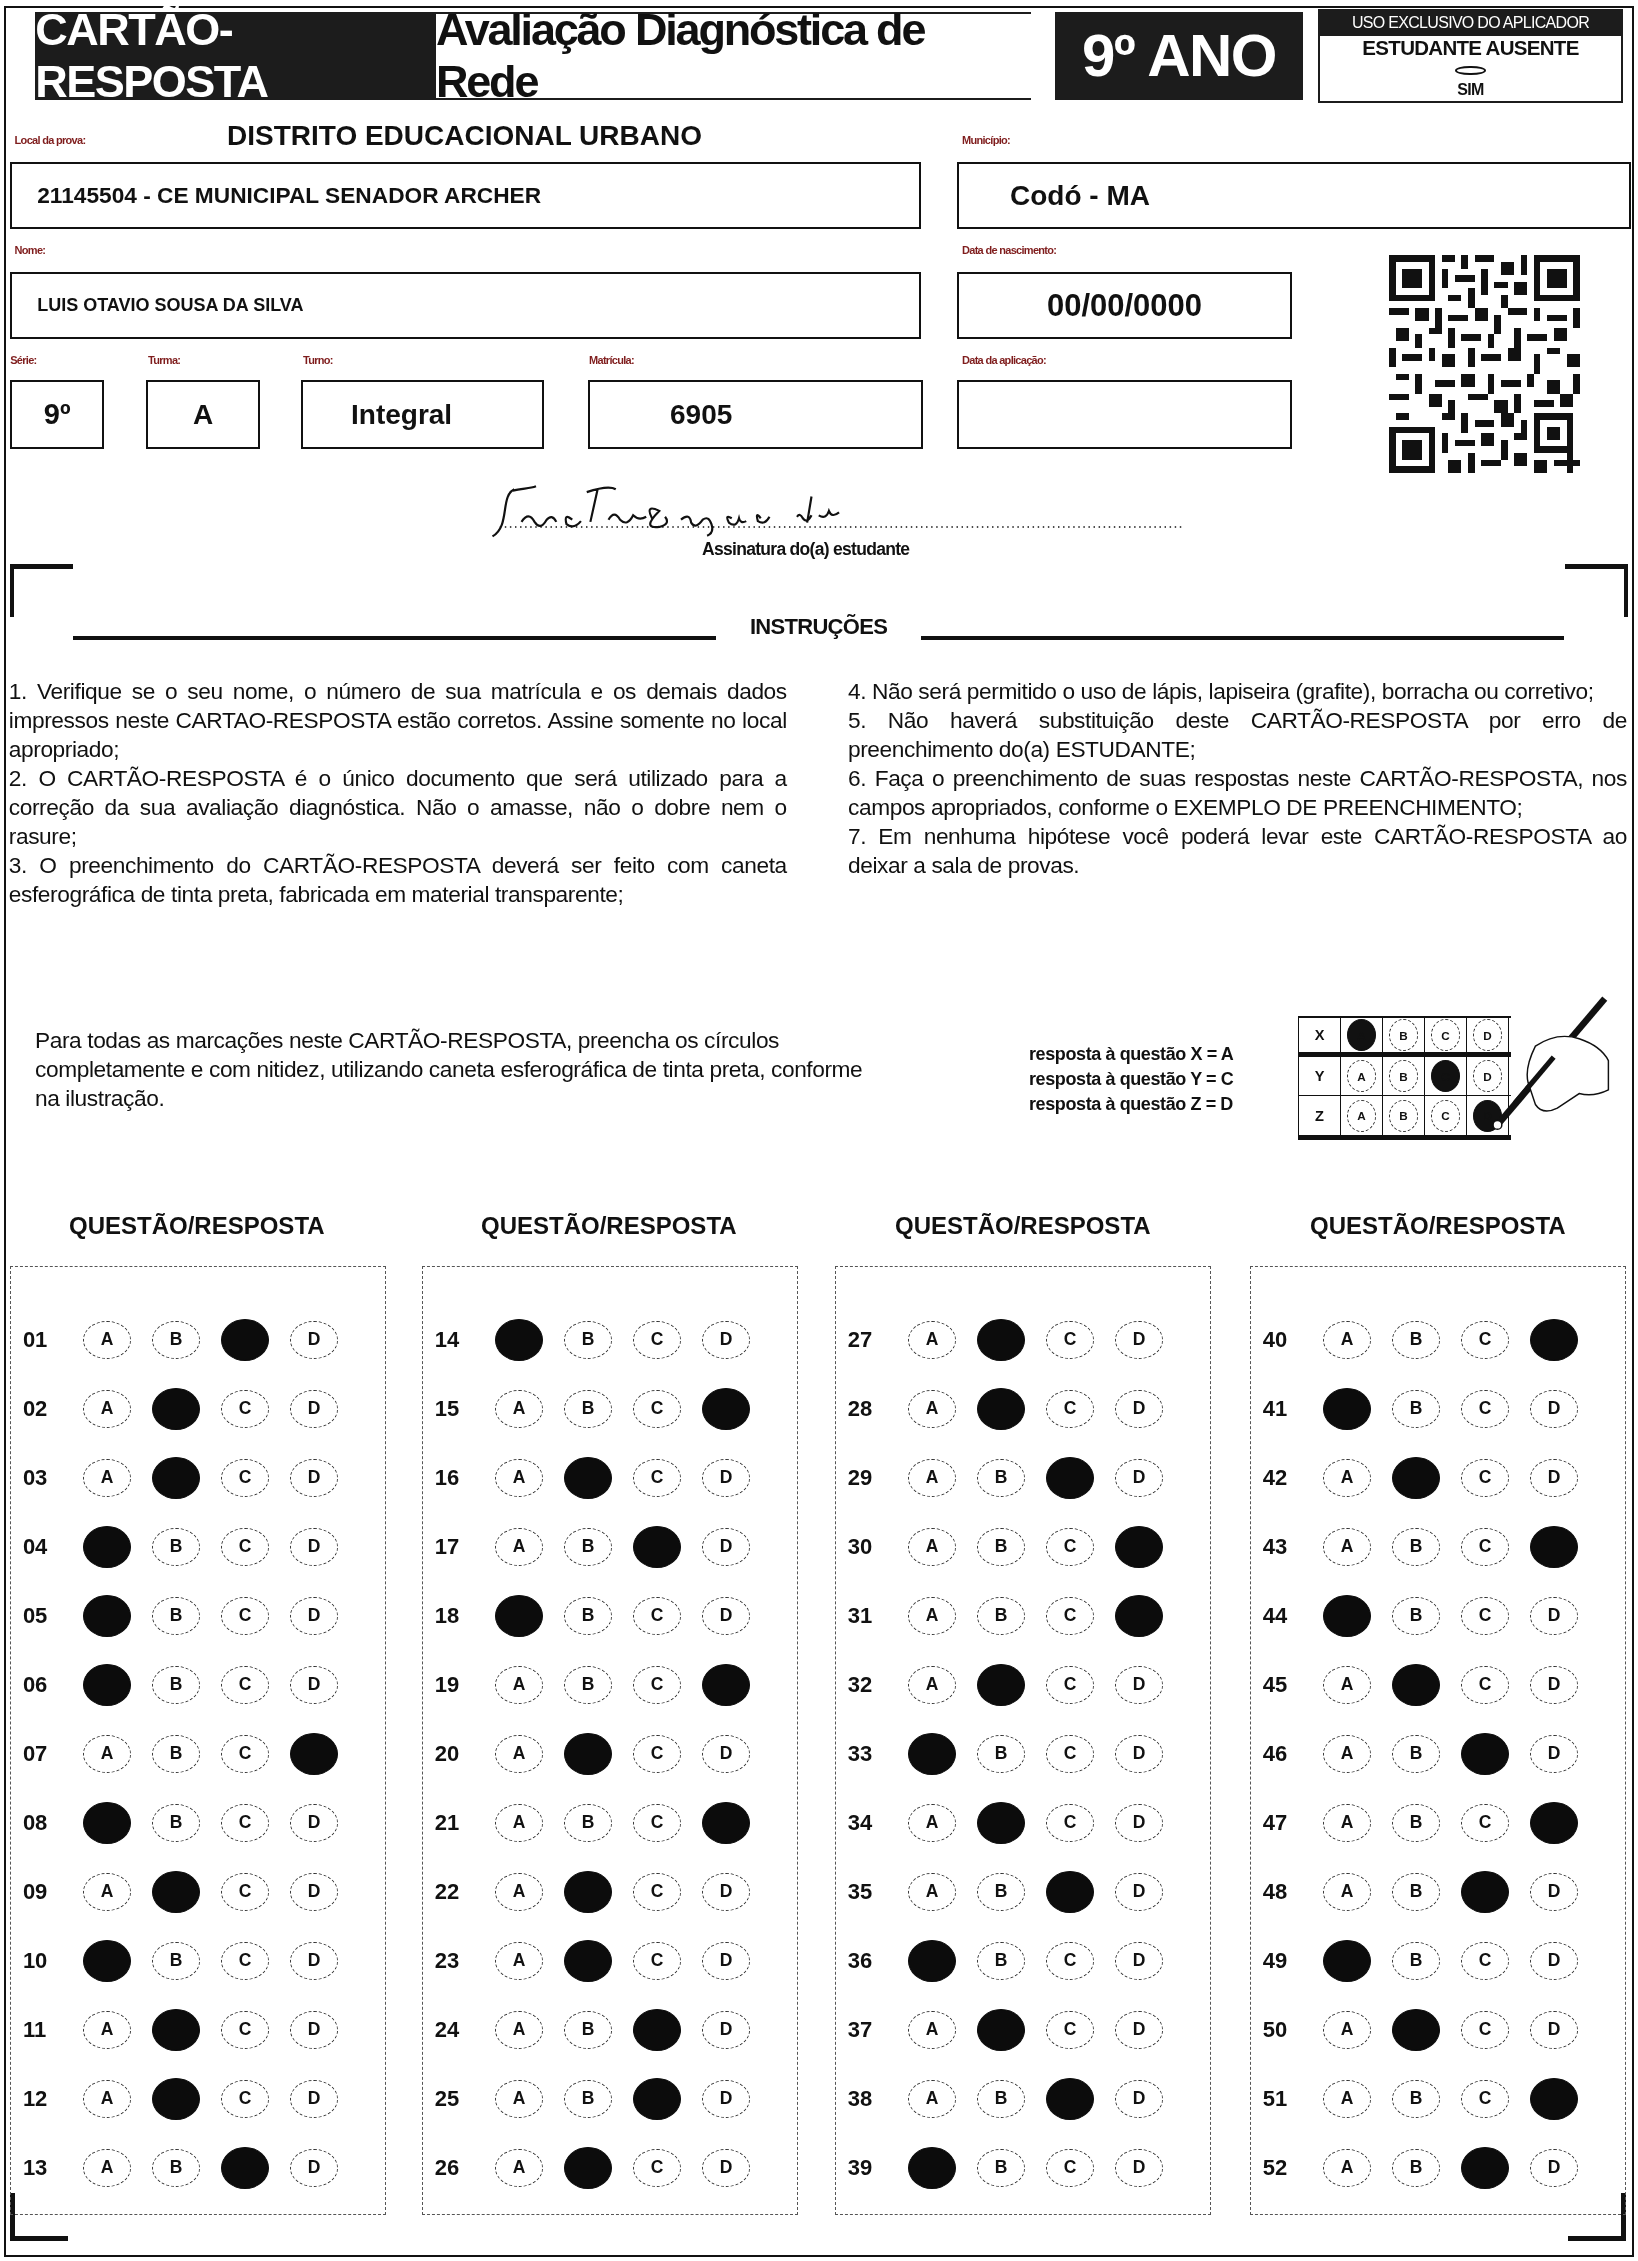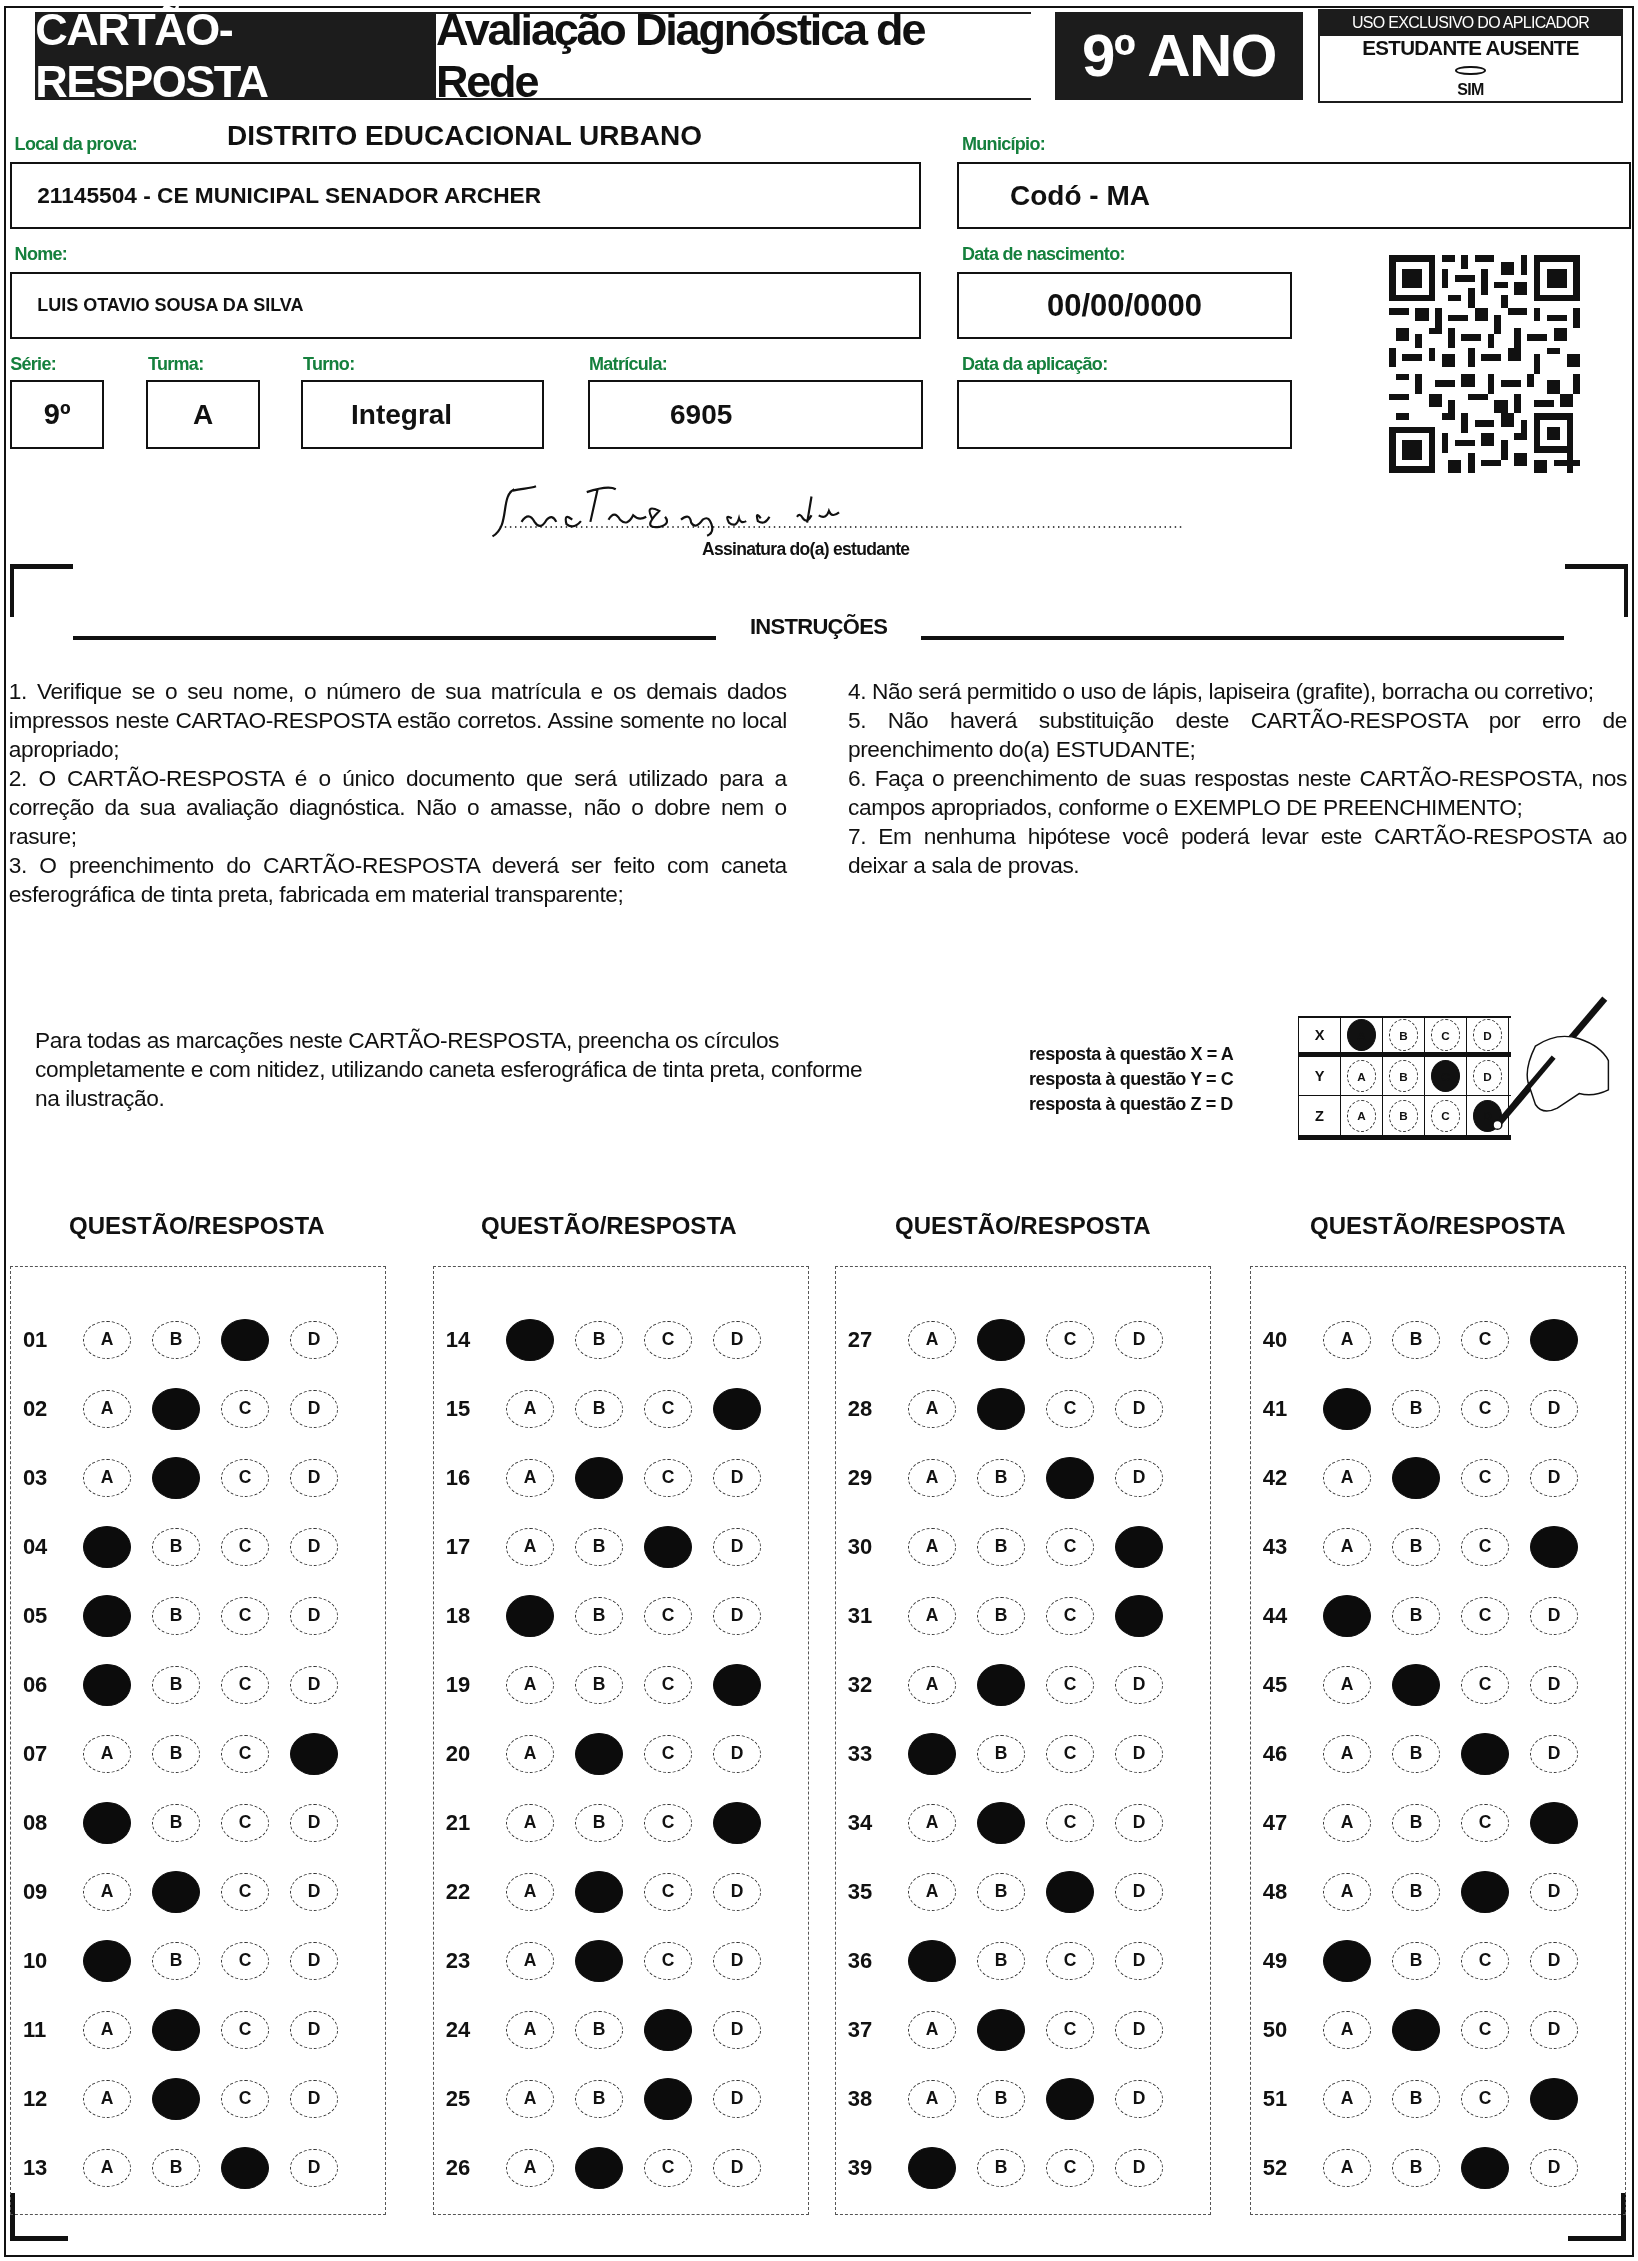--- a/index.html
+++ b/index.html
@@ -17,21 +17,21 @@
                display: flex; align-items: center; justify-content: center; font-weight: bold; font-size: 45px; letter-spacing: -2.2px; color: #111; }
   .hdr-ano { left: 1030px; top: 11.7px; width: 248px; height: 88px; font-size: 60px; letter-spacing: -1.5px; }
 
   .aplicador { position: absolute; left: 1318px; top: 8.8px; width: 305px; height: 94px; border: 2.9px solid #1c1c1c; }
   .aplicador .ap-top { background: #1c1c1c; color: #fff; font-size: 16px; height: 25px; display: flex; align-items: center; justify-content: center; letter-spacing: -0.7px; }
   .aplicador .ap-body { display: flex; align-items: center; justify-content: center; height: 63px; gap: 5.8px; font-weight: bold; font-size: 20.5px; letter-spacing: -0.7px; flex-direction: column; }
   .aplicador .ap-circle { width: 31px; height: 31px; border: 2.2px solid #111; border-radius: 50%; display: inline-block; }
   .aplicador .ap-sim { font-size: 16px; }
 
   
-  .lbl { position: absolute; font-size: 18px; font-weight: bold; letter-spacing: -0.7px; color: #15803d; }
+  .lbl { position: absolute; font-size: 11px; font-weight: bold; letter-spacing: -0.7px; color: #7f1d1d; }
   .distrito { position: absolute; left: 227px; top: 120px; font-size: 28px; font-weight: bold; }
   .box { position: absolute; border: 2.2px solid #111; background: #fff; display: flex; align-items: center; font-weight: bold; }
   .box.local { left: 10.2px; top: 162px; width: 911px; height: 67px; padding-left: 25px; font-size: 22.7px; }
   .box.mun { left: 957px; top: 162px; width: 674px; height: 67px; padding-left: 51px; font-size: 28px; }
   .box.nome { left: 10.2px; top: 272px; width: 911px; height: 67px; padding-left: 25px; font-size: 18px; text-align: center; }
   .box.nasc { left: 957px; top: 272px; width: 335px; height: 67px; justify-content: center; font-size: 31px; }
   .box.serie { left: 10.2px; top: 380px; width: 94px; height: 69px; justify-content: center; font-size: 29px; }
   .box.turma { left: 146px; top: 380px; width: 114px; height: 69px; justify-content: center; font-size: 28px; }
   .box.turno { left: 301px; top: 380px; width: 243px; height: 69px; padding-left: 48px; font-size: 28px; }
   .box.matr { left: 588px; top: 380px; width: 335px; height: 69px; padding-left: 80px; font-size: 28px; }
@@ -411,21 +411,21 @@
       </div>
       <div class="ans-row">
         <div class="q-num">13</div>
         <div class="bub">A</div>
         <div class="bub">B</div>
         <div class="bub filled">C</div>
         <div class="bub">D</div>
       </div>
     </div>
     <div class="ans-head" style="left: 481px;">QUESTÃO/RESPOSTA</div>
-    <div class="ans-box" style="left: 422px; margin-left: 11px;">
+    <div class="ans-box" style="left: 422px;">
       <div class="ans-row">
         <div class="q-num">14</div>
         <div class="bub filled">A</div>
         <div class="bub">B</div>
         <div class="bub">C</div>
         <div class="bub">D</div>
       </div>
       <div class="ans-row">
         <div class="q-num">15</div>
         <div class="bub">A</div>

